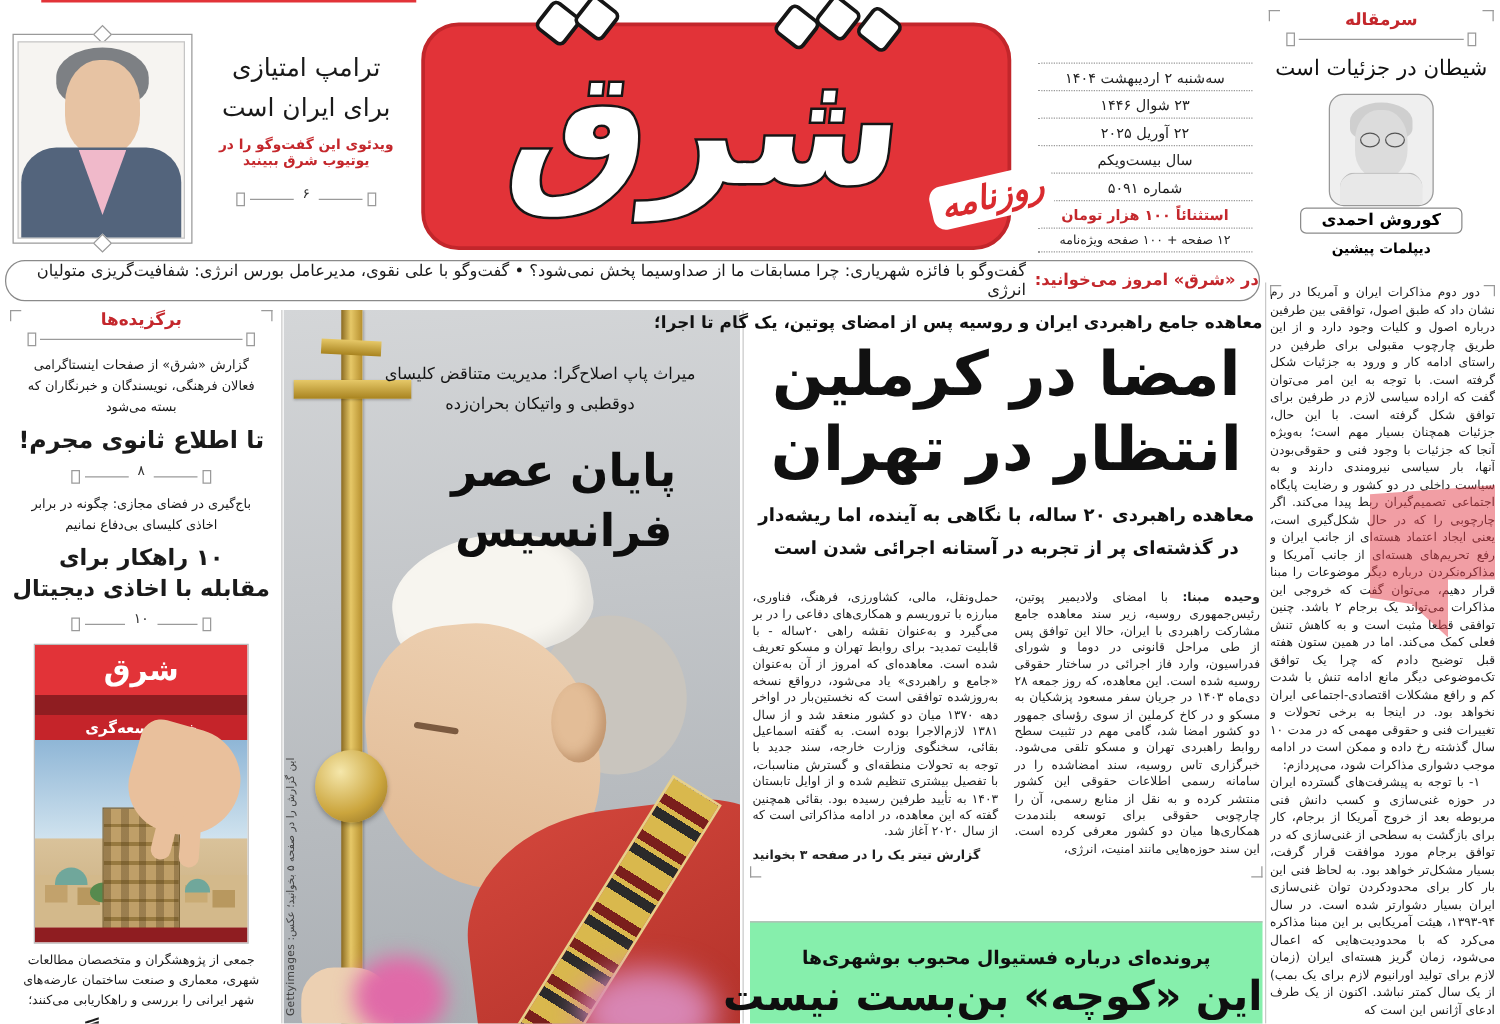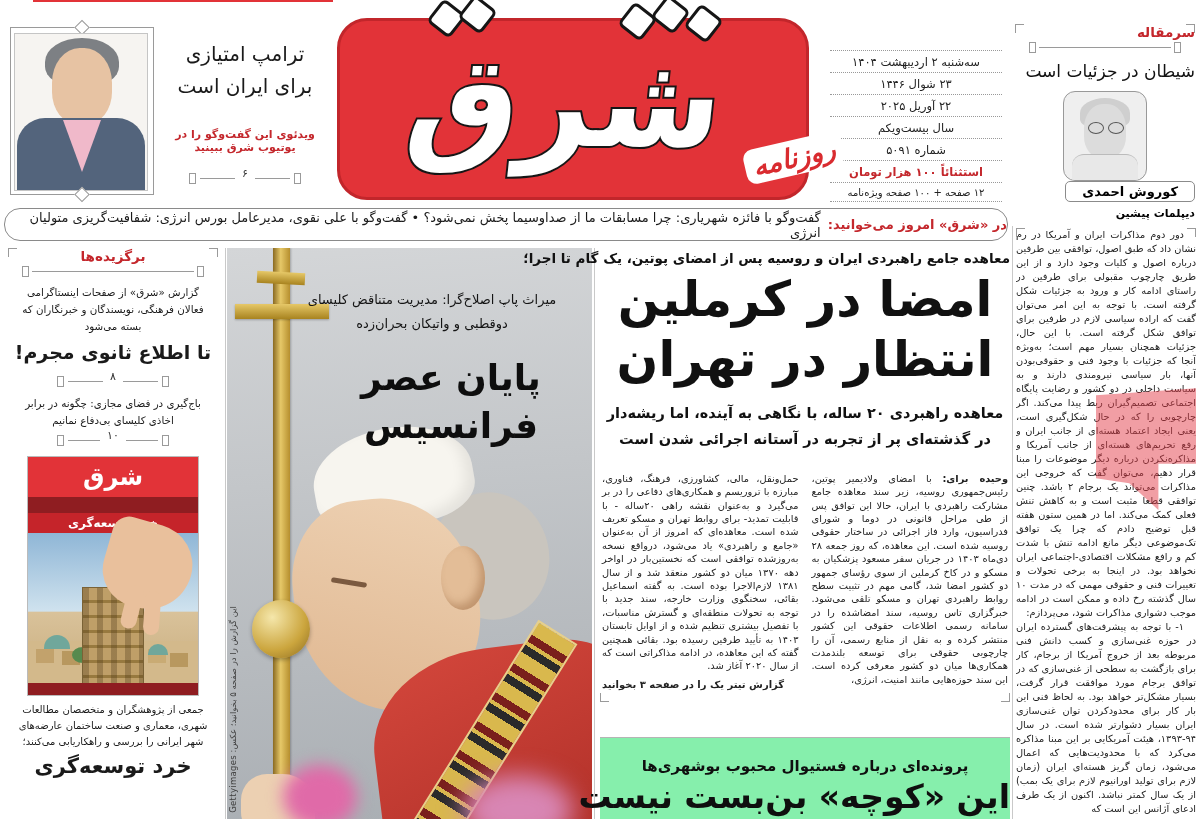--- a/index.html
+++ b/index.html
@@ -19,21 +19,21 @@
   .notch{position:absolute;left:50%;width:9px;height:9px;background:#fff;border:1px solid #9a9a9a;transform:translateX(-50%) rotate(45deg)}
   .notch.t{top:-6px}.notch.b{bottom:-6px}
   .iv-hair{position:absolute;left:30px;top:4px;width:74px;height:48px;background:#7d8084;border-radius:50% 50% 40% 40%}
   .iv-face{position:absolute;left:37px;top:14px;width:60px;height:76px;background:#e7c3a3;border-radius:46% 46% 42% 42%}
   .iv-suit{position:absolute;left:2px;top:84px;width:128px;height:76px;background:#53647c;border-radius:28px 28px 0 0}
   .iv-shirt{position:absolute;left:48px;top:86px;width:38px;height:52px;background:#f0b9ca;clip-path:polygon(50% 100%,0 0,100% 0)}
 
   
   .interview{position:absolute;left:156px;top:38px;width:178px;text-align:center;color:#1a1a1a}
   .iv-kicker{font-size:11.5px;font-weight:bold;margin-bottom:12px}
-  .iv-title{font-size:20px;line-height:1.6;margin-bottom:26px}
+  .iv-title{font-size:20px;line-height:1.6;margin-bottom:7px}
   .iv-note{font-size:11px;font-weight:bold;margin-bottom:18px}
   .pagemark{display:flex;align-items:center;gap:4px;width:112px;margin:0 auto}
   .hook{width:5px;height:9px;border:1px solid #9a9a9a;background:#fff;flex:0 0 auto}
   .pline{flex:1;height:1px;background:#9a9a9a}
   .pnum{font-size:11px;color:#333;transform:translateY(-5px);padding:0 3px}
 
   
   .logo{position:absolute;left:337px;top:18px;width:472px;height:182px;background:#e23338;border:3px solid #c2262b;border-radius:30px;box-sizing:border-box}
   .logo-word{position:absolute;left:0;right:16px;top:0;text-align:center;font-size:126px;font-weight:bold;color:#fff;line-height:1.3;transform:skewX(-6deg);-webkit-text-stroke:4px #161616;paint-order:stroke fill}
   .ldot{position:absolute;width:23px;height:23px;background:#fff;border:3px solid #161616;border-radius:6px;transform:rotate(38deg)}
@@ -41,21 +41,21 @@
   .ldot.d4{left:92px;top:-17px}.ldot.d5{left:123px;top:-21px}
   .logo-script{position:absolute;left:744px;top:140px;font-size:27px;font-weight:bold;font-style:italic;color:#d92b2f;transform:rotate(-13deg);background:#fff;padding:2px 8px;border-radius:10px;z-index:3}
 
   
   .dates{position:absolute;left:830px;top:50px;width:172px;font-size:11.5px;color:#222;text-align:center;border-top:1px dotted #999}
   .drow{padding:3.5px 0;border-bottom:1px dotted #999}
   .dprice{font-weight:bold;padding:3.5px 0;border-bottom:1px dotted #999}
   .dpages{font-size:10px;padding:3.5px 0;border-bottom:1px dotted #999}
 
   
-  .ed-box{position:absolute;left:1015px;top:24px;width:180px;height:214px;}
+  .ed-box{position:absolute;left:1015px;top:8px;width:180px;height:214px;text-align:center}
   .sec{font-size:13.5px;font-weight:bold;letter-spacing:2px}
   .hrule{display:flex;align-items:center;gap:3px;margin:2px 14px 4px}
   .ed-title{font-size:17px;color:#111;margin:8px 0 10px;white-space:nowrap}
   .ed-photo{width:82px;height:88px;margin:0 auto;border:1px solid #999;border-radius:12px;position:relative;background:#efefef;overflow:hidden}
   .ed-hair{position:absolute;left:16px;top:6px;width:50px;height:30px;background:#cfcfcf;border-radius:50% 50% 30% 30%}
   .ed-face{position:absolute;left:20px;top:12px;width:42px;height:54px;background:#dcdcdc;border-radius:45% 45% 40% 40%}
   .ed-glass{position:absolute;left:24px;top:30px;width:14px;height:10px;border:1.5px solid #555;border-radius:50%}
   .ed-glass.g2{left:44px}
   .ed-shirt{position:absolute;left:8px;top:62px;width:66px;height:26px;background:#e8e8e8;border-radius:12px 12px 0 0;border-top:1px solid #bbb}
   .ed-badge{display:inline-block;margin-top:-9px;background:#fff;border:1px solid #8b8b8b;border-radius:5px;padding:2px 16px;font-size:13px;font-weight:bold;position:relative;z-index:2}
@@ -225,20 +225,24 @@
     <div class="hl-kicker">گزارش «شرق» از صفحات اینستاگرامی فعالان فرهنگی، نویسندگان و خبرنگاران که بسته می‌شود</div>
     <div class="hl-title">تا اطلاع ثانوی مجرم!</div>
     <div class="pagemark">
       <span class="hook"></span>
         <span class="pline"></span>
       <span class="pnum">۸</span>
       <span class="pline"></span>
         <span class="hook"></span>
     </div>
     <div class="hl-kicker">باج‌گیری در فضای مجازی: چگونه در برابر اخاذی کلیسای بی‌دفاع نمانیم</div>
+    <div class="hl-title2">
+      <span>۱۰ راهکار برای</span><br>
+      <span>مقابله با اخاذی دیجیتال</span>
+    </div>
     <div class="pagemark">
       <span class="hook"></span>
         <span class="pline"></span>
       <span class="pnum">۱۰</span>
       <span class="pline"></span>
         <span class="hook"></span>
     </div>
 
     <div class="cover">
       <div class="cv-logo">شرق</div>
@@ -289,21 +293,21 @@
     <div class="la-kicker">معاهده جامع راهبردی ایران و روسیه پس از امضای پوتین، یک گام تا اجرا؛</div>
     <div class="la-title">
       <span>امضا در کرملین</span><br>
       <span>انتظار در تهران</span>
     </div>
     <div class="la-sub">معاهده راهبردی ۲۰ ساله، با نگاهی به آینده، اما ریشه‌دار در گذشته‌ای پر از تجربه در آستانه اجرائی شدن است</div>
     <div class="body2col">
       <span class="cm bl"></span>
       <span class="cm br"></span>
       <div class="bcol">
-        <span class="byline">وحیده برای:</span>
+        <span class="byline">وحیده مبنا:</span>
         <span>با امضای ولادیمیر پوتین، رئیس‌جمهوری روسیه، زیر سند معاهده جامع مشارکت راهبردی با ایران، حالا این توافق پس از طی مراحل قانونی در دوما و شورای فدراسیون، وارد فاز اجرائی در ساختار حقوقی روسیه شده است. این معاهده، که روز جمعه ۲۸ دی‌ماه ۱۴۰۳ در جریان سفر مسعود پزشکیان به مسکو و در کاخ کرملین از سوی رؤسای جمهور دو کشور امضا شد، گامی مهم در تثبیت سطح روابط راهبردی تهران و مسکو تلقی می‌شود. خبرگزاری تاس روسیه، سند امضاشده را در سامانه رسمی اطلاعات حقوقی این کشور منتشر کرده و به نقل از منابع رسمی، آن را چارچوبی حقوقی برای توسعه بلندمدت همکاری‌ها میان دو کشور معرفی کرده است. این سند حوزه‌هایی مانند امنیت، انرژی،</span>
       </div>
       <div class="bcol">
         <span>حمل‌ونقل، مالی، کشاورزی، فرهنگ، فناوری، مبارزه با تروریسم و همکاری‌های دفاعی را در بر می‌گیرد و به‌عنوان نقشه راهی ۲۰ساله - با قابلیت تمدید- برای روابط تهران و مسکو تعریف شده است. معاهده‌ای که امروز از آن به‌عنوان «جامع و راهبردی» یاد می‌شود، درواقع نسخه به‌روزشده توافقی است که نخستین‌بار در اواخر دهه ۱۳۷۰ میان دو کشور منعقد شد و از سال ۱۳۸۱ لازم‌الاجرا بوده است. به گفته اسماعیل بقائی، سخنگوی وزارت خارجه، سند جدید با توجه به تحولات منطقه‌ای و گسترش مناسبات، با تفصیل بیشتری تنظیم شده و از اوایل تابستان ۱۴۰۳ به تأیید طرفین رسیده بود. بقائی همچنین گفته که این معاهده، در ادامه مذاکراتی است که از سال ۲۰۲۰ آغاز شد.</span>
         <div class="bfoot">گزارش تیتر یک را در صفحه ۳ بخوانید</div>
       </div>
     </div>
   </div>
 
   <div class="festival">

